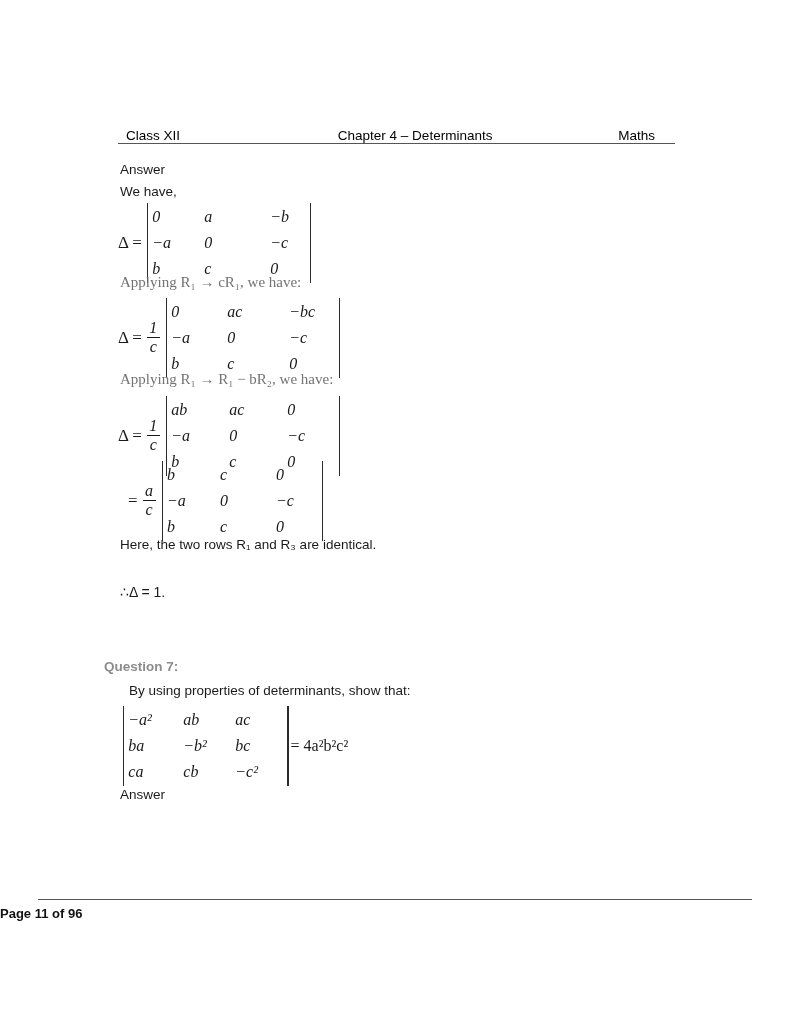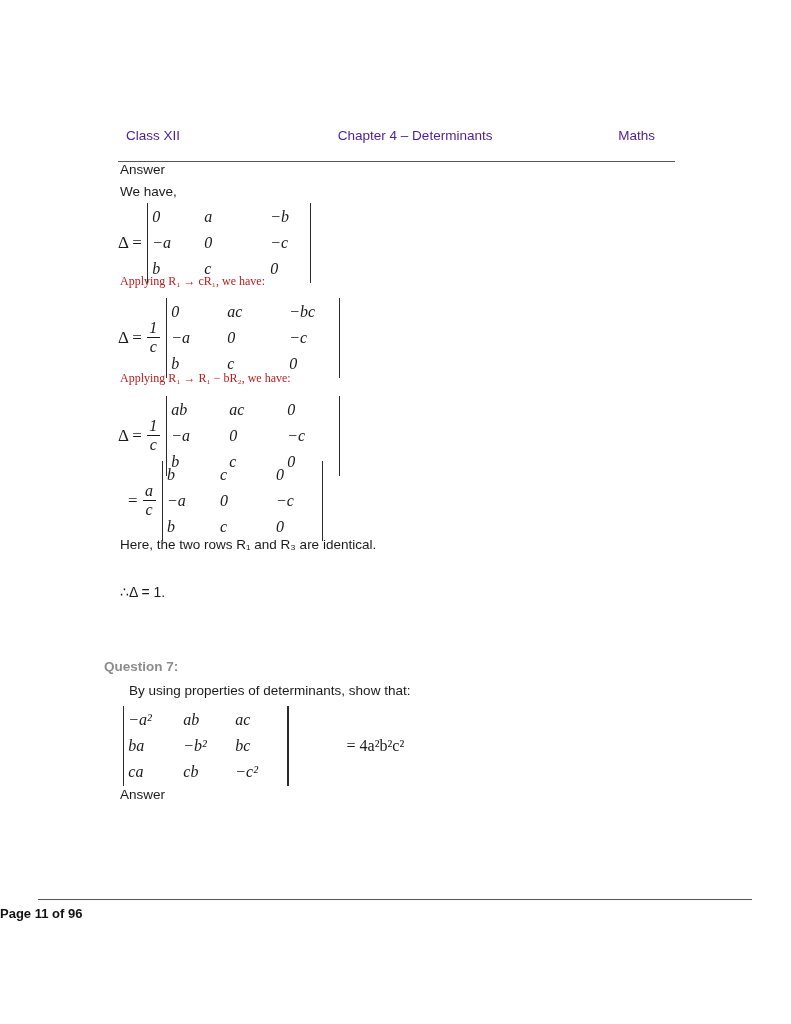--- a/index.html
+++ b/index.html
@@ -20,22 +20,22 @@
   
   .header {
     position: absolute;
     left: 118px;
     top: 128px;
     width: 557px;
     display: flex;
     justify-content: space-between;
     align-items: baseline;
     font-size: 13.5px;
-    color: #4c1d95;
-    padding-bottom: 18px;
+    color: #000000;
+    padding-bottom: 0;
     border-bottom: 1.4px solid #555;
   }
   .header .h-left  { margin-left: 8px; }
   .header .h-mid   { margin-left: 32px; }
   .header .h-right { margin-right: 20px; }
 
   
   .body-text {
     position: absolute;
     font-size: 13.5px;
@@ -47,22 +47,22 @@
     position: absolute;
     font-size: 13.5px;
     font-weight: bold;
     color: #8c8c8c;
     white-space: nowrap;
   }
 
   .mathline {
     position: absolute;
     font-family: "Liberation Serif", "DejaVu Serif", serif;
-    font-size: 12px;
-    color: #b91c1c;
+    font-size: 15px;
+    color: #737373;
     white-space: nowrap;
   }
 
   
   .detblock {
     position: absolute;
     display: flex;
     align-items: center;
     font-family: "Liberation Serif", "DejaVu Serif", serif;
     color: #1a1a1a;
@@ -109,21 +109,21 @@
   }
   .detgrid > div {
     font-size: 16px;
     font-style: italic;
     line-height: 1.62;
     white-space: nowrap;
   }
   .rhs {
     font-size: 16px;
     white-space: nowrap;
-    margin-left: 10px;
+    margin-left: 2px;
     align-self: center;
   }
 
   
   .footer-rule {
     position: absolute;
     left: 38px;
     top: 899px;
     width: 714px;
     height: 1.4px;
@@ -251,21 +251,21 @@
   </div>
 
   <div class="body-text" style="left:120px; top:536px;">Here, the two rows R₁ and R₃ are identical.</div>
 
   <div class="body-text" style="left:120px; top:583px; font-size:14px;">∴Δ = 1.</div>
 
   <div class="qlabel" style="left:104px; top:659px;">Question 7:</div>
 
   <div class="body-text" style="left:120px; top:682px;margin-left:9px;">By using properties of determinants, show that:</div>
 
-  <div class="detblock" style="left:120px; top:706px;gap:48px;">
+  <div class="detblock" style="left:120px; top:706px;">
     <span class="det">
       <span class="vbar"></span>
       <span class="detgrid" style="grid-template-columns:55px 52px 48px; padding-left:4px;">
         <div>−a²</div>
         <div>ab</div>
         <div>ac</div>
         <div>ba</div>
         <div>−b²</div>
         <div>bc</div>
         <div>ca</div>

